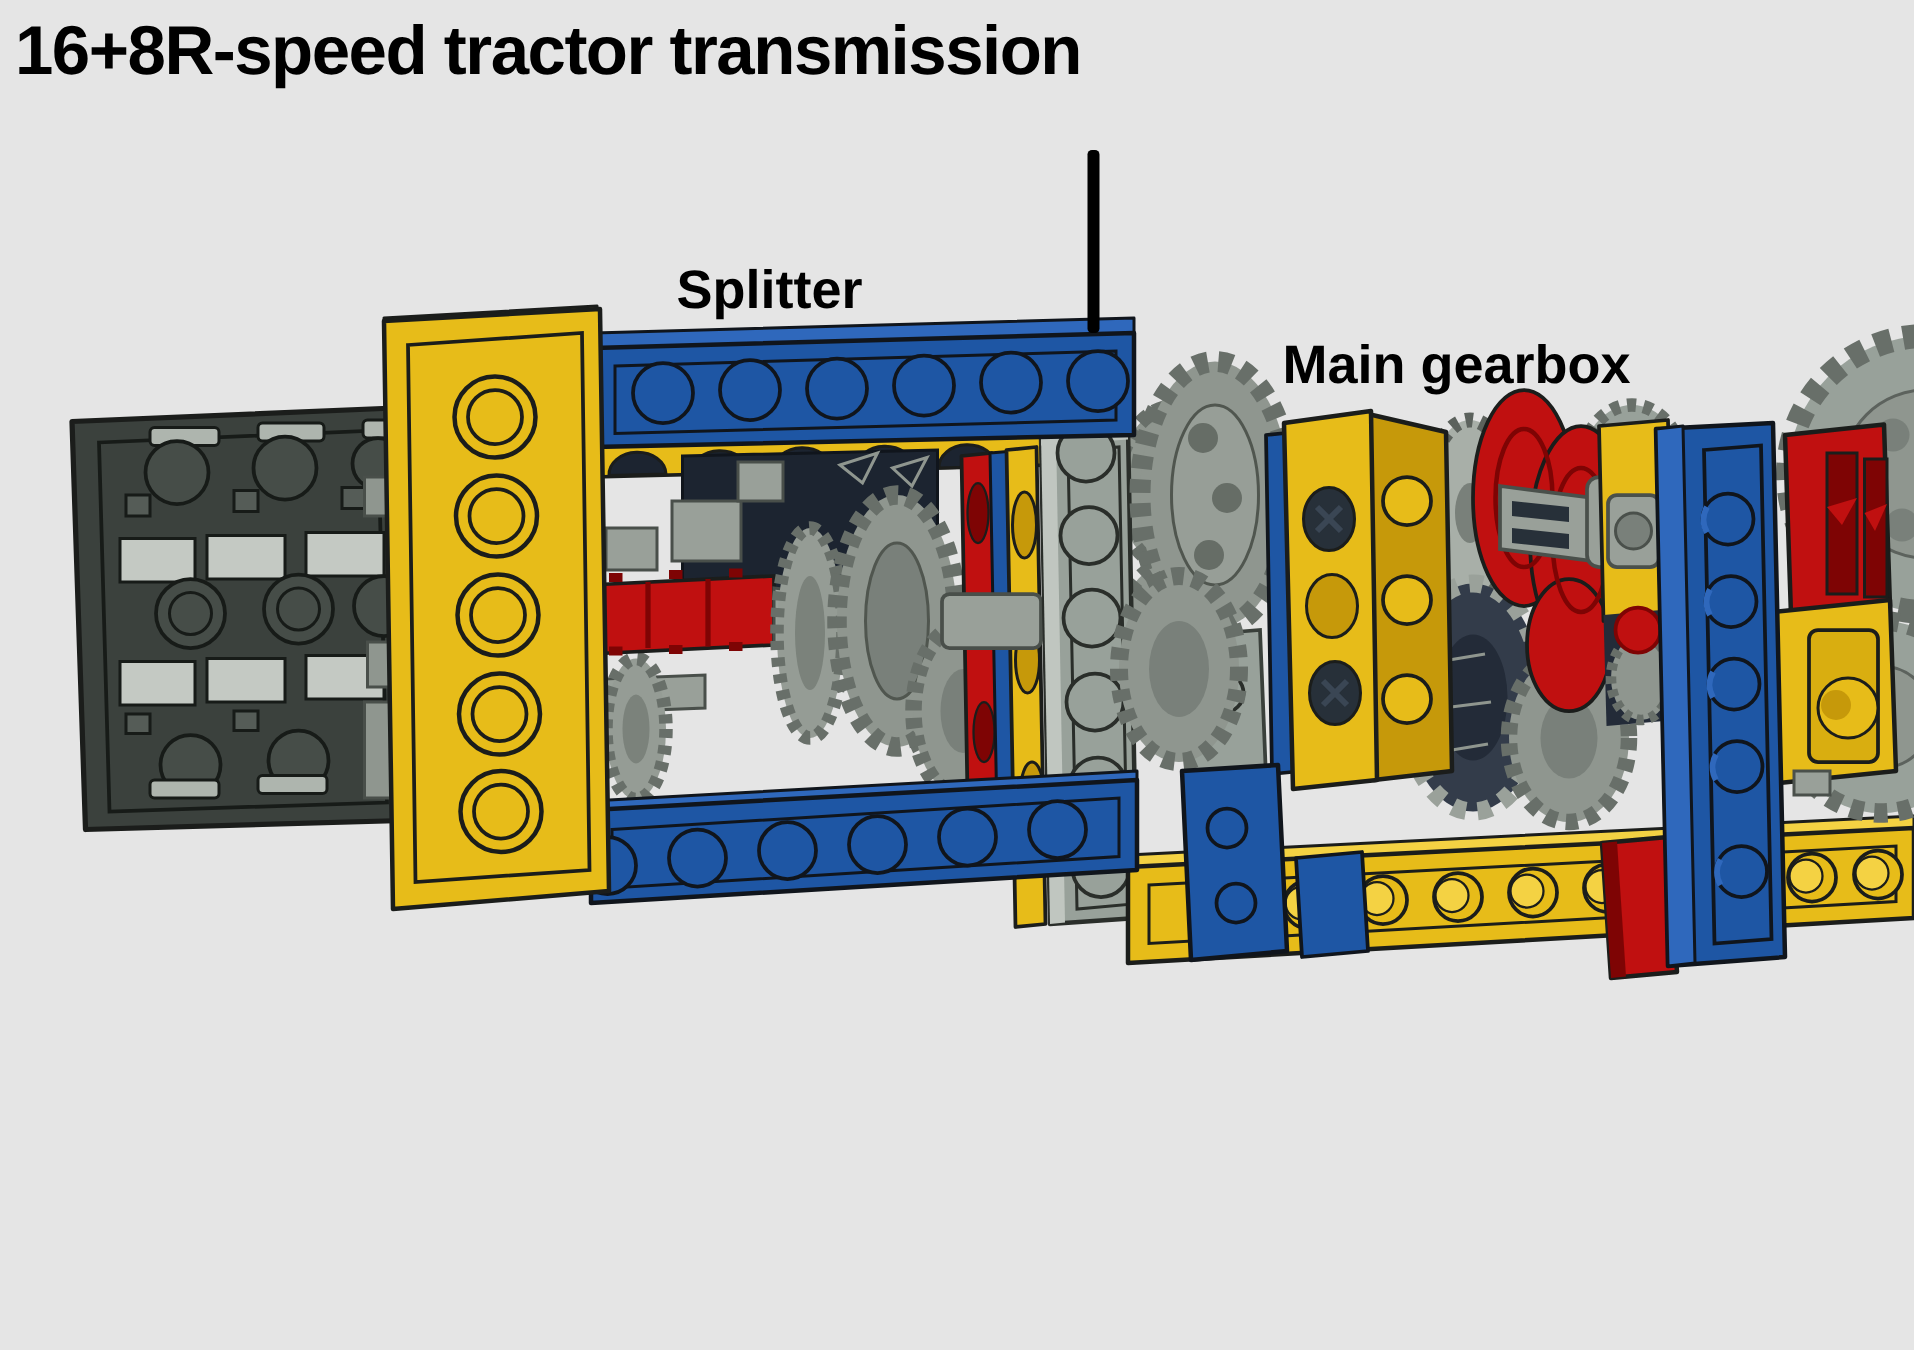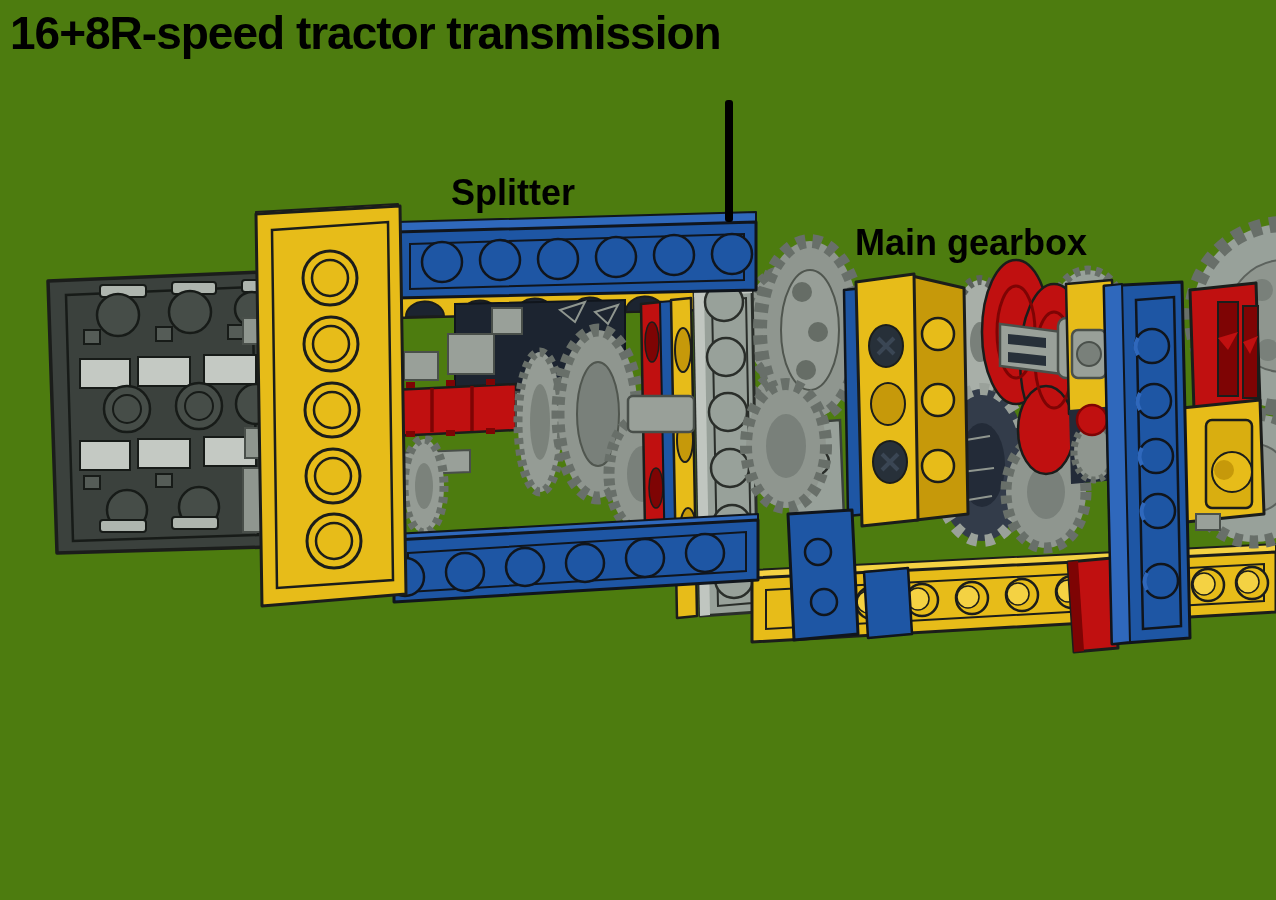--- a/index.html
+++ b/index.html
@@ -1,16 +1,16 @@
 <!DOCTYPE html>
 <html><head>
 <meta charset="utf-8">
 <style>
   html,body{margin:0;padding:0;background:#fff;width:1276px;height:900px;overflow:hidden;}
-  #stage{position:relative;width:1276px;height:900px;background:#4d7c0f;}
+  #stage{position:relative;width:1276px;height:900px;background:#e5e5e5;}
   svg{display:block;}
   text{font-family:"Liberation Sans","DejaVu Sans",sans-serif;font-weight:bold;fill:#000;}
   .t-title{font-size:46px;letter-spacing:-1px;}
   .t-label{font-size:36px;}
   .t-label2{font-size:36px;}
   .ol{stroke:#1B1D1B;stroke-linejoin:round;}
   .blol{stroke:#10151C;stroke-linejoin:round;}
   .grol{stroke:#2A2E2A;stroke-linejoin:round;}
 </style>
 </head>

